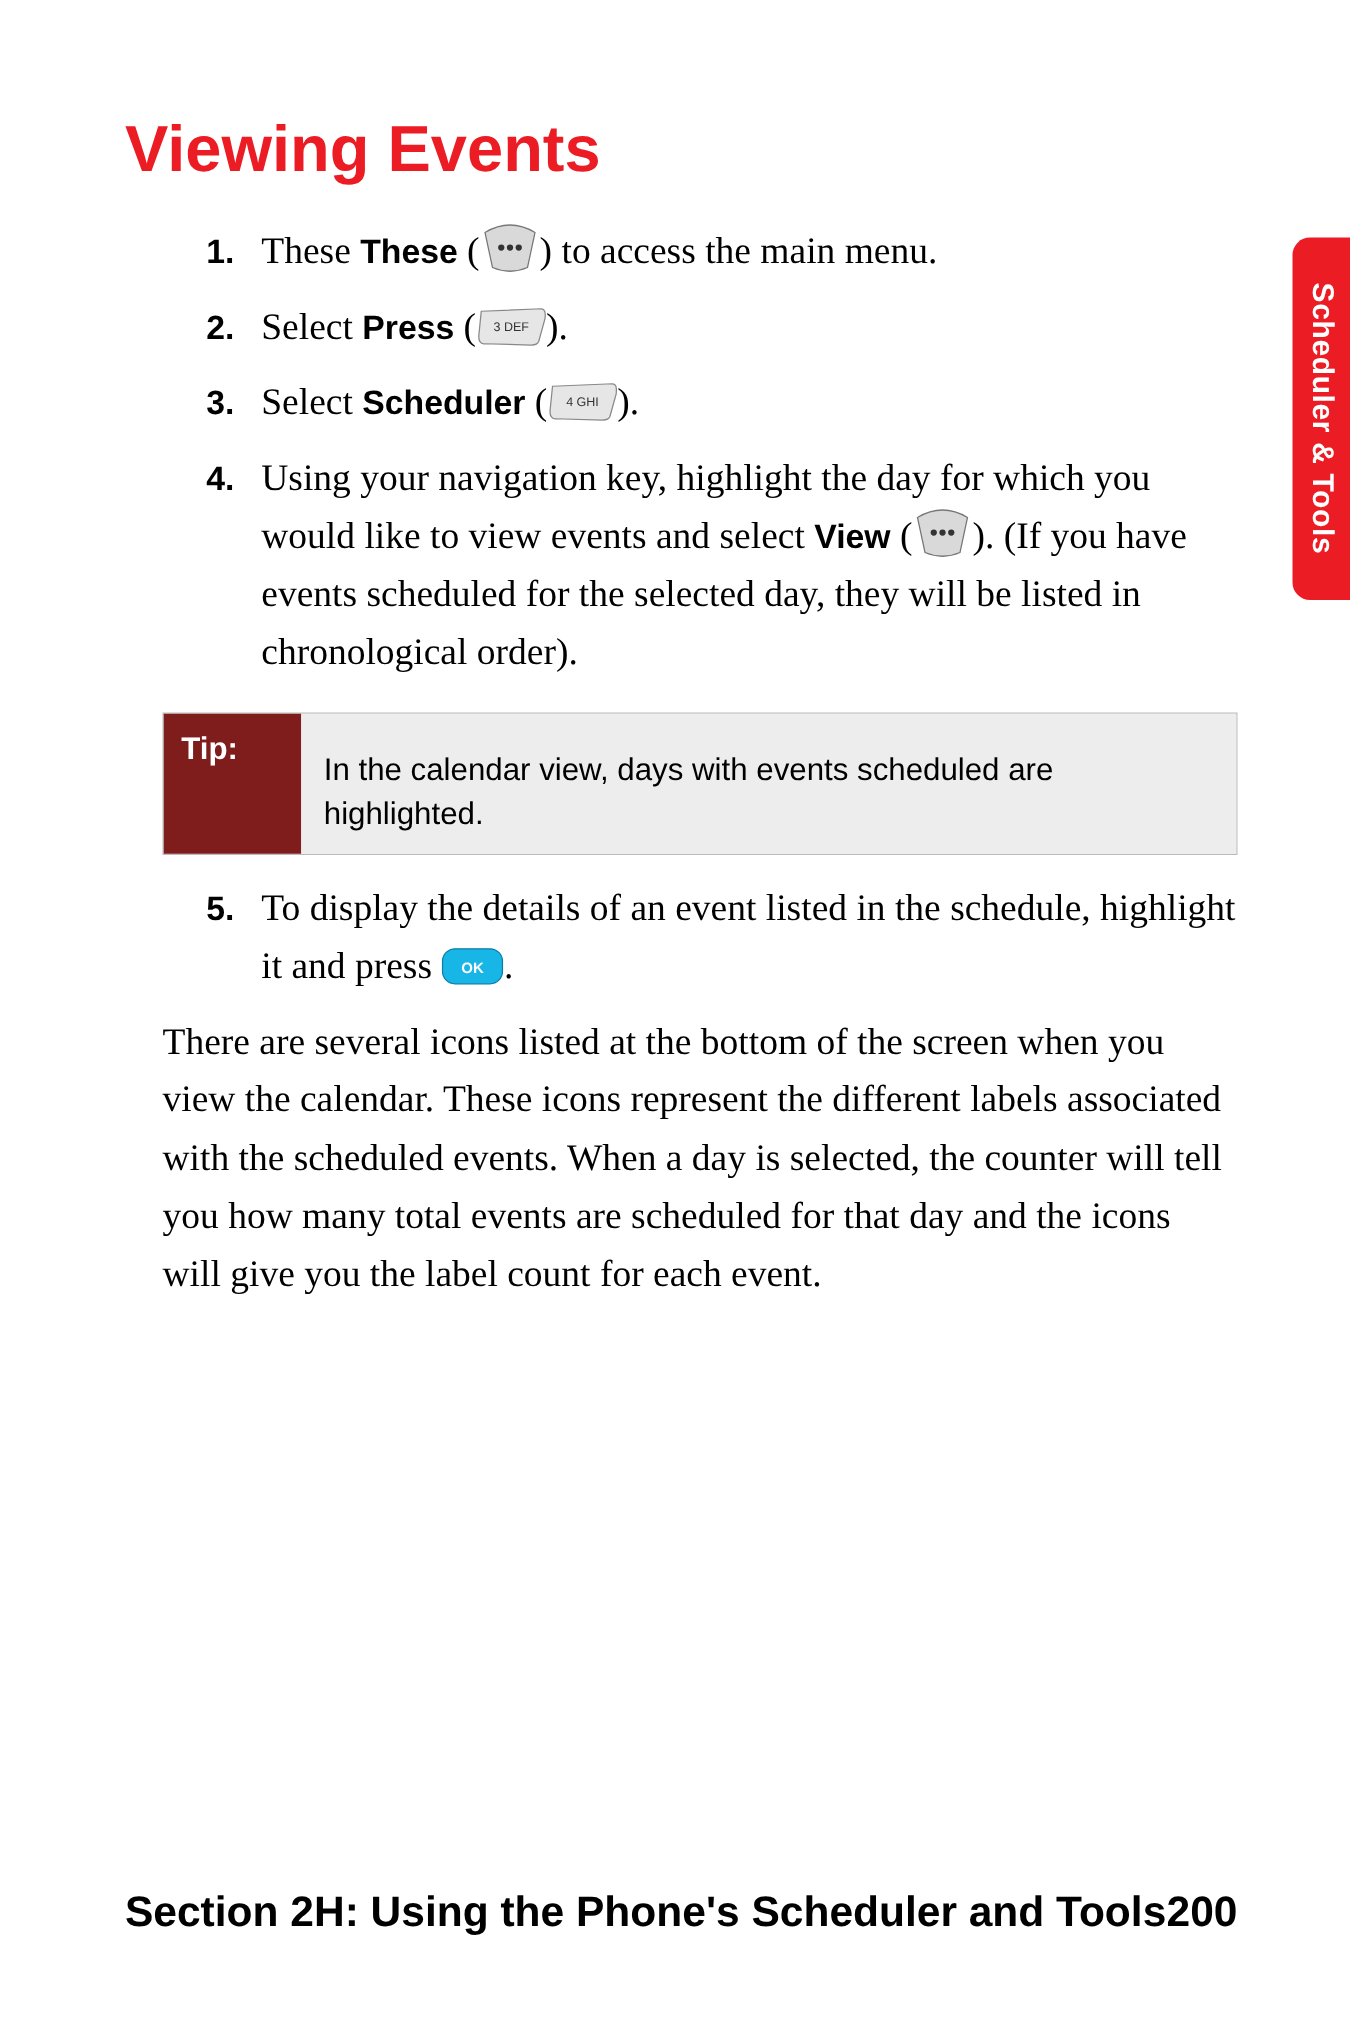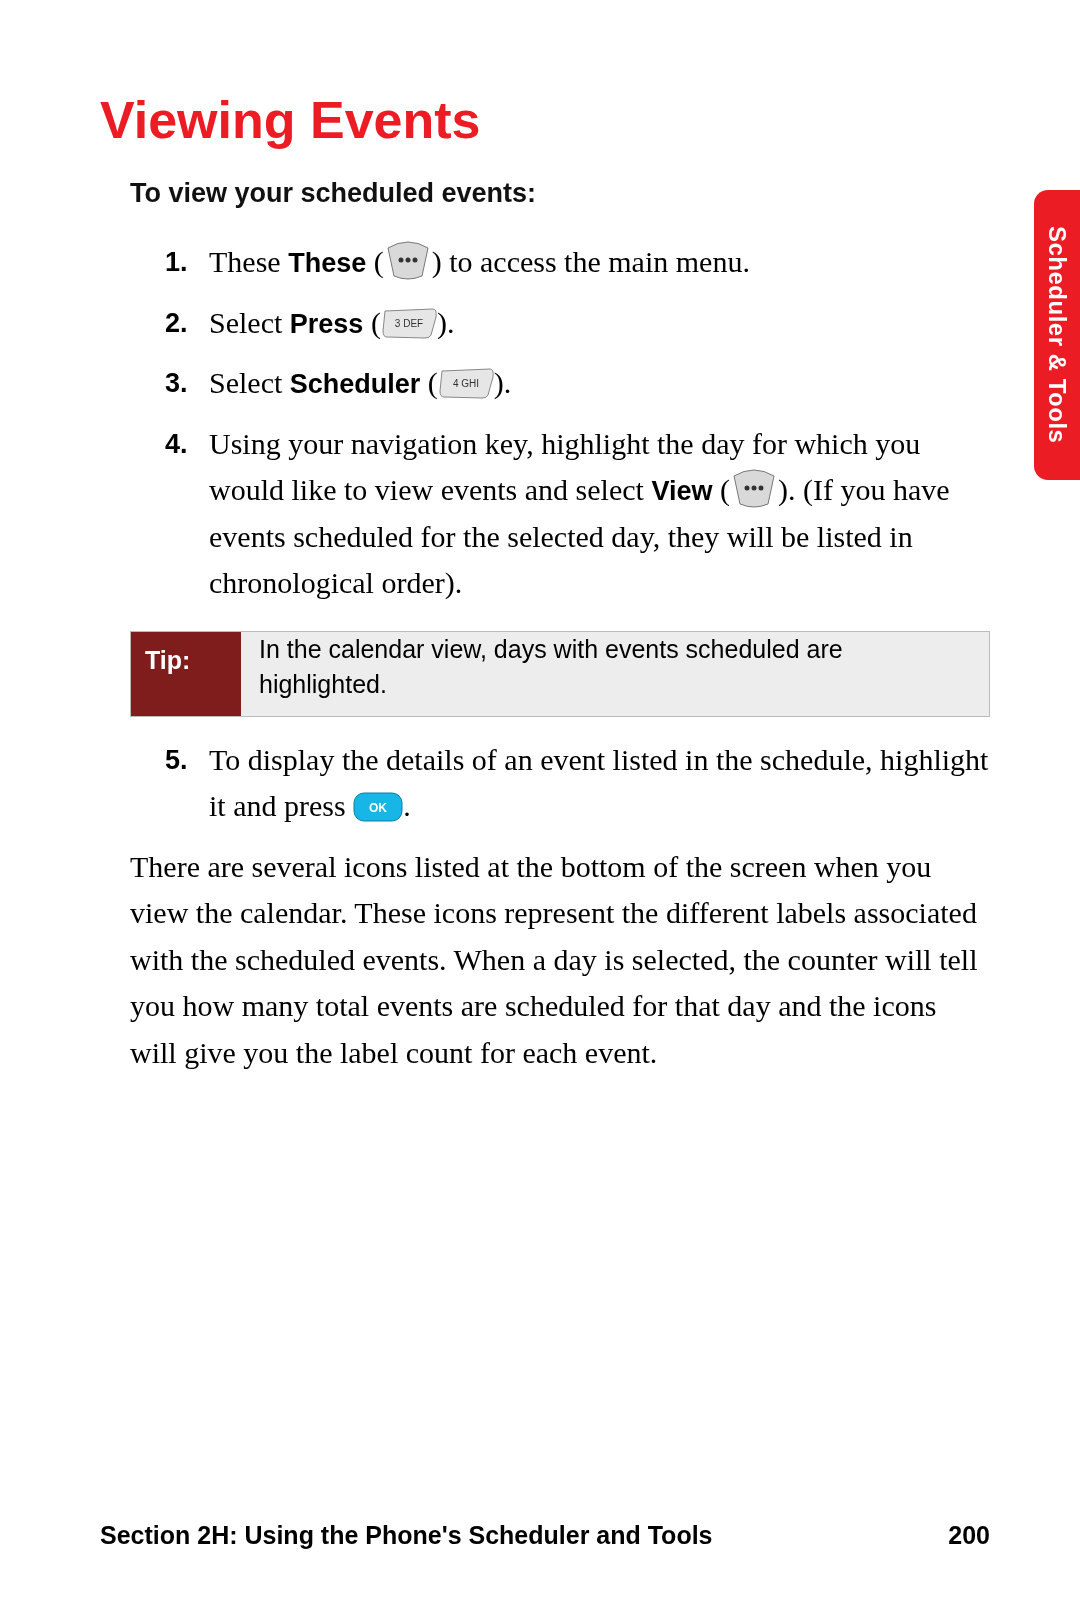--- a/index.html
+++ b/index.html
@@ -12,36 +12,35 @@
   ol.steps > li .num { min-width: 44px; font-weight: 700; font-family: 'Helvetica Neue', Helvetica, Arial, sans-serif; font-size: 27px; padding-top: 3px; }
   ol.steps > li .body { flex: 1; font-family: Georgia, 'Times New Roman', serif; font-size: 30px; }
   .body b { font-family: 'Helvetica Neue', Helvetica, Arial, sans-serif; font-weight: 700; font-size: 27px; }
   .tab { position: absolute; right: 0; top: 190px; width: 46px; height: 290px; background: #ec1c24; border-top-left-radius: 14px; border-bottom-left-radius: 14px; display: flex; align-items: center; justify-content: center; }
   .tab span { writing-mode: vertical-rl; font-family: 'Helvetica Neue', Helvetica, Arial, sans-serif; font-weight: 700; color: #fff; font-size: 24px; letter-spacing: 0.5px; }
   .softkey-icon { display: inline-block; width: 48px; height: 40px; vertical-align: -8px; }
   .numkey-icon { display: inline-block; width: 56px; height: 32px; vertical-align: -6px; }
   .ok-icon { display: inline-block; width: 50px; height: 30px; vertical-align: -6px; }
   .tip-box { display: flex; margin: 24px 0 20px 30px; border: 1px solid #bbb; }
   .tip-label { background: #7f1d1d; color: #fff; font-family: 'Helvetica Neue', Helvetica, Arial, sans-serif; font-weight: 700; font-size: 25px; padding: 14px 18px 14px 14px; min-width: 110px; }
-  .tip-text { background: #ededed; font-family: 'Helvetica Neue', Helvetica, Arial, sans-serif; font-size: 25px; padding: 0 24px 14px 18px; line-height: 1.4; flex: 1; }
+  .tip-text { background: #ededed; font-family: 'Helvetica Neue', Helvetica, Arial, sans-serif; font-size: 25px; padding: 28px 24px 14px 18px; line-height: 1.4; flex: 1; }
   .para { font-family: Georgia, 'Times New Roman', serif; font-size: 30px; line-height: 1.55; margin: 12px 0 16px 30px; }
-  .footer { position: absolute; bottom: 70px; left: 100px; right: 90px; display: flex; justify-content: space-between; font-family: 'Helvetica Neue', Helvetica, Arial, sans-serif; font-weight: 700; font-size: 25px; }
+  .footer { position: absolute; bottom: 70px; left: 100px; right: 90px; display: flex; justify-content: space-between; font-family: 'Helvetica Neue', Helvetica, Arial, sans-serif; font-weight: 700; font-size: 34px; }
 </style>
 </head>
 <body>
 
 <div class="page">
 
   <div class="tab">
     <span>Scheduler &amp; Tools</span>
   </div>
 
   <h1 class="heading">Viewing Events</h1>
 
-  <p class="subheading">To view your scheduled events:</p>
 
   <ol class="steps">
 
     <li>
       <span class="num">1.</span>
       <span class="body">
         <span>These </span><b>These</b><span> (</span><span class="softkey-icon">
           <svg viewBox="0 0 48 40" width="48" height="40">
             <path d="M4,8 Q24,-4 44,8 L38,36 Q24,42 10,36 Z" fill="#d9d9d9" stroke="#777" stroke-width="1"></path>
             <circle cx="17" cy="20" r="2.5" fill="#333"></circle>

